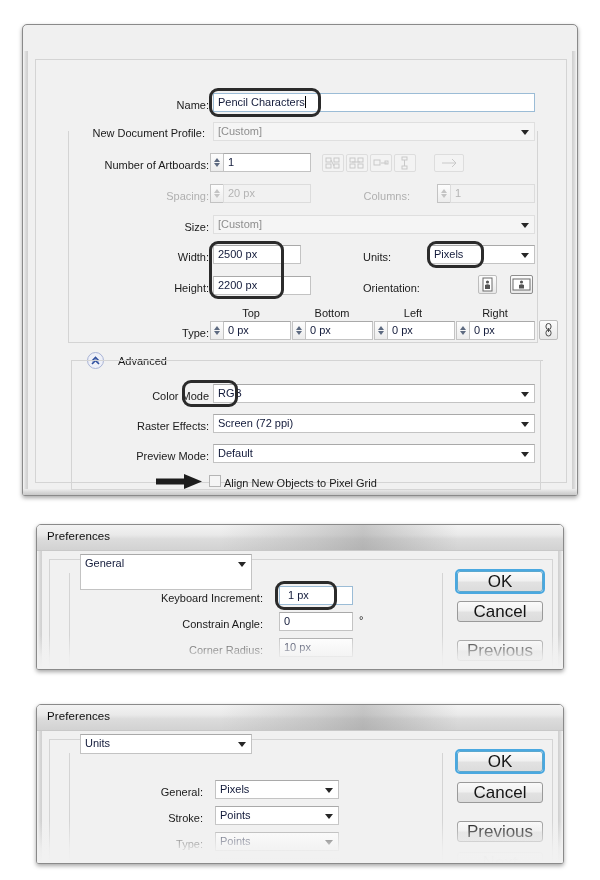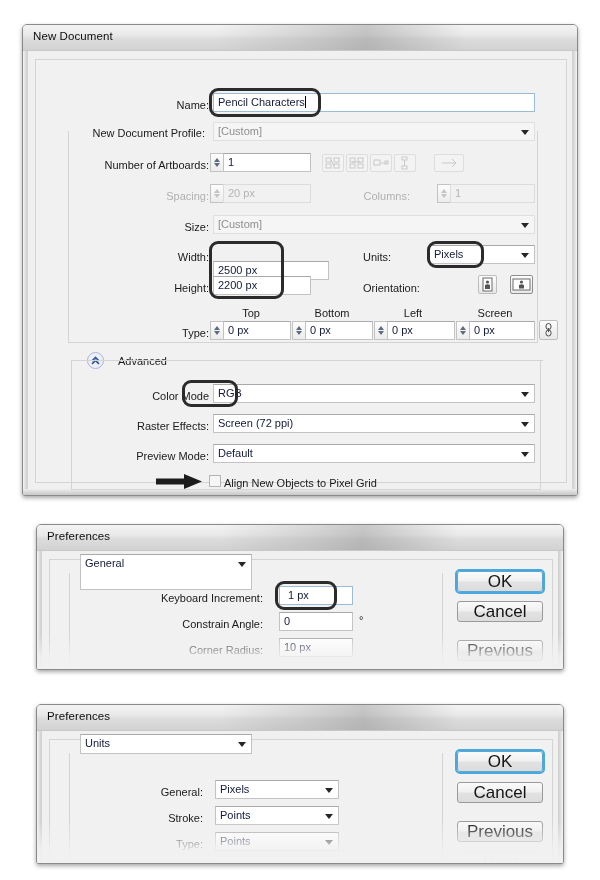--- a/index.html
+++ b/index.html
@@ -197,24 +197,20 @@
     background: linear-gradient(to bottom, rgba(241,241,241,0) 0%, rgba(241,241,241,0.85) 65%, rgba(241,241,241,1) 100%);
     pointer-events:none;
   }
 </style>
 </head>
 <body>
 
 <div class="root">
 
   <div class="dialog" style="left:22px; top:24px; width:556px; height:472px;">
-    <div class="titlebar">
-      <div class="sheen"></div>
-      <div class="title-text">New Document</div>
-    </div>
     <div class="side-bevel-l"></div>
     <div class="side-bevel-r"></div>
     <div class="bottom-bevel"></div>
 
     <div class="panel" style="left:12px; top:34px; width:532px; height:424px; background:#f1f1f1;"></div>
 
     <div class="lbl" style="left:90px; top:73px; width:96px;">Name:</div>
     <div class="field" style="left:190px; top:68px; width:322px; border-color:#9bbcd6;">
       <span>Pencil Characters</span><span class="caret"></span>
     </div>
@@ -292,21 +288,21 @@
       <span>1</span>
     </div>
 
     <div class="lbl" style="left:120px; top:195px; width:66px;">Size:</div>
     <div class="combo" style="left:190px; top:190px; width:322px; color:#8e8e8e; border-color:#dfdfdf; background:#f5f5f5;">
       <span>[Custom]</span>
       <span class="arr"></span>
     </div>
 
     <div class="lbl" style="left:118px; top:225px; width:68px;">Width:</div>
-    <div class="field" style="left:190px; top:220px; width:116px;margin-top:16px;">
+    <div class="field" style="left:190px; top:220px; width:88px;">
       <span>2500 px</span>
     </div>
 
     <div class="lbl" style="left:118px; top:256px; width:68px;">Height:</div>
     <div class="field" style="left:190px; top:251px; width:98px;">
       <span>2200 px</span>
     </div>
 
     <div class="lbl left" style="left:340px; top:225px; width:60px;">Units:</div>
     <div class="combo" style="left:406px; top:220px; width:106px; background:#ffffff;">
@@ -326,21 +322,21 @@
       <svg width="21" height="17" viewBox="0 0 21 17">
         <rect x="2" y="3" width="17" height="11" fill="#fff" stroke="#6a6a6a"></rect>
         <circle cx="10.5" cy="6" r="1.6" fill="#555"></circle>
         <path d="M8 12.5 L8 9 Q10.5 7.5 13 9 L13 12.5 Z" fill="#555"></path>
       </svg>
     </div>
 
     <div class="lbl center" style="left:198px; top:281px; width:60px;">Top</div>
     <div class="lbl center" style="left:278px; top:281px; width:62px;">Bottom</div>
     <div class="lbl center" style="left:360px; top:281px; width:60px;">Left</div>
-    <div class="lbl center" style="left:442px; top:281px; width:60px;">Screen</div>
+    <div class="lbl center" style="left:442px; top:281px; width:60px;">Right</div>
 
     <div class="lbl" style="left:118px; top:301px; width:68px;">Type:</div>
 
     <div class="spin" style="left:187px; top:296px;">
       <div class="up"></div>
       <div class="dn"></div>
     </div>
     <div class="field" style="left:200px; top:296px; width:68px;">
       <span>0 px</span>
     </div>

